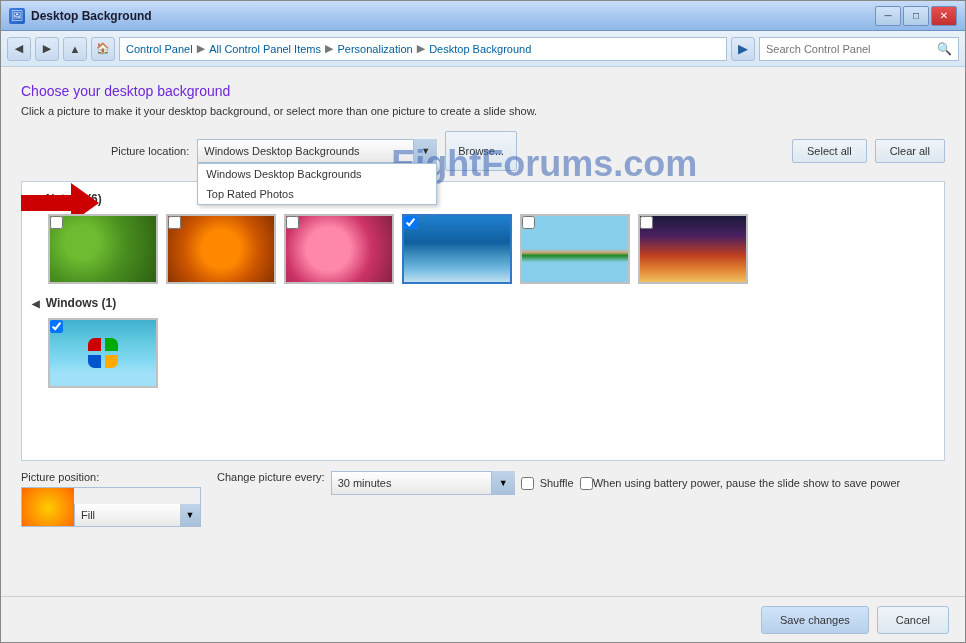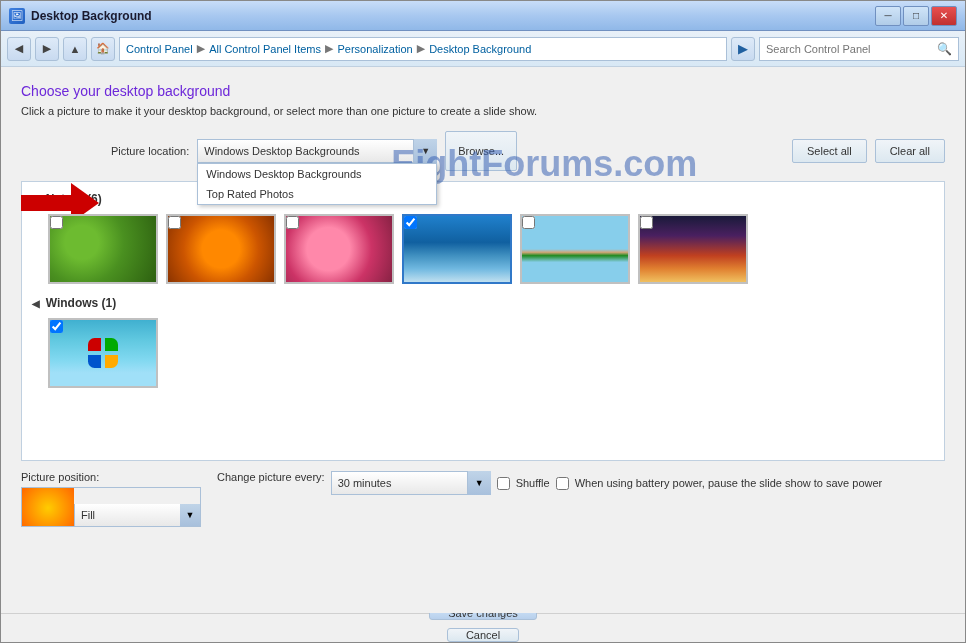--- a/index.html
+++ b/index.html
@@ -373,21 +373,21 @@
       position: absolute; right: 0; top: 0;
       width: 20px; height: 100%;
       background: linear-gradient(to bottom, #c0d4e8, #a8c0dc);
       display: flex; align-items: center; justify-content: center;
       font-size: 9px; pointer-events: none;
     }
 
     .timing-section { display: flex; flex-direction: row; gap: 6px; }
     .timing-label { font-size: 11px; color: #333; }
     .timing-select-wrap {
-      position: relative; width: 160px;
+      position: relative; width: 184px;
     }
     .timing-select {
       width: 100%; height: 24px;
       border: 1px solid #aac0d8;
       background: linear-gradient(to bottom, #ffffff, #e8e8e8);
       padding: 0 24px 0 6px;
       font-size: 11px; color: #333;
       appearance: none; cursor: pointer;
     }
     .timing-arrow {
@@ -395,36 +395,35 @@
       width: 24px; height: 24px;
       background: linear-gradient(to bottom, #c0d4e8, #a8c0dc);
       border-left: 1px solid #aac0d8;
       display: flex; align-items: center; justify-content: center;
       font-size: 9px; pointer-events: none;
     }
     .shuffle-row {
       display: flex; align-items: center; gap: 6px;
     }
     .battery-row {
-      display: flex; align-items: center; gap: 6px;
+      display: flex; align-items: center; 
     }
     .cb-label { font-size: 11px; color: #333; }
 
     
     .footer {
       background: #f0f0f0;
       border-top: 1px solid #d0d0d0;
-      height: 29px;
+      height: 46px;
       display: flex;
       align-items: center;
       justify-content: flex-end;
       padding: 0 16px;
       gap: 8px;
       flex-shrink: 0;
-      flex-direction: column;
     }
     .footer-btn {
       height: 28px;
       padding: 0 18px;
       border: 1px solid #aac0d8;
       background: linear-gradient(to bottom, #f0f4f8, #dce8f0);
       font-size: 11px;
       color: #333;
       cursor: pointer;
       border-radius: 3px;

